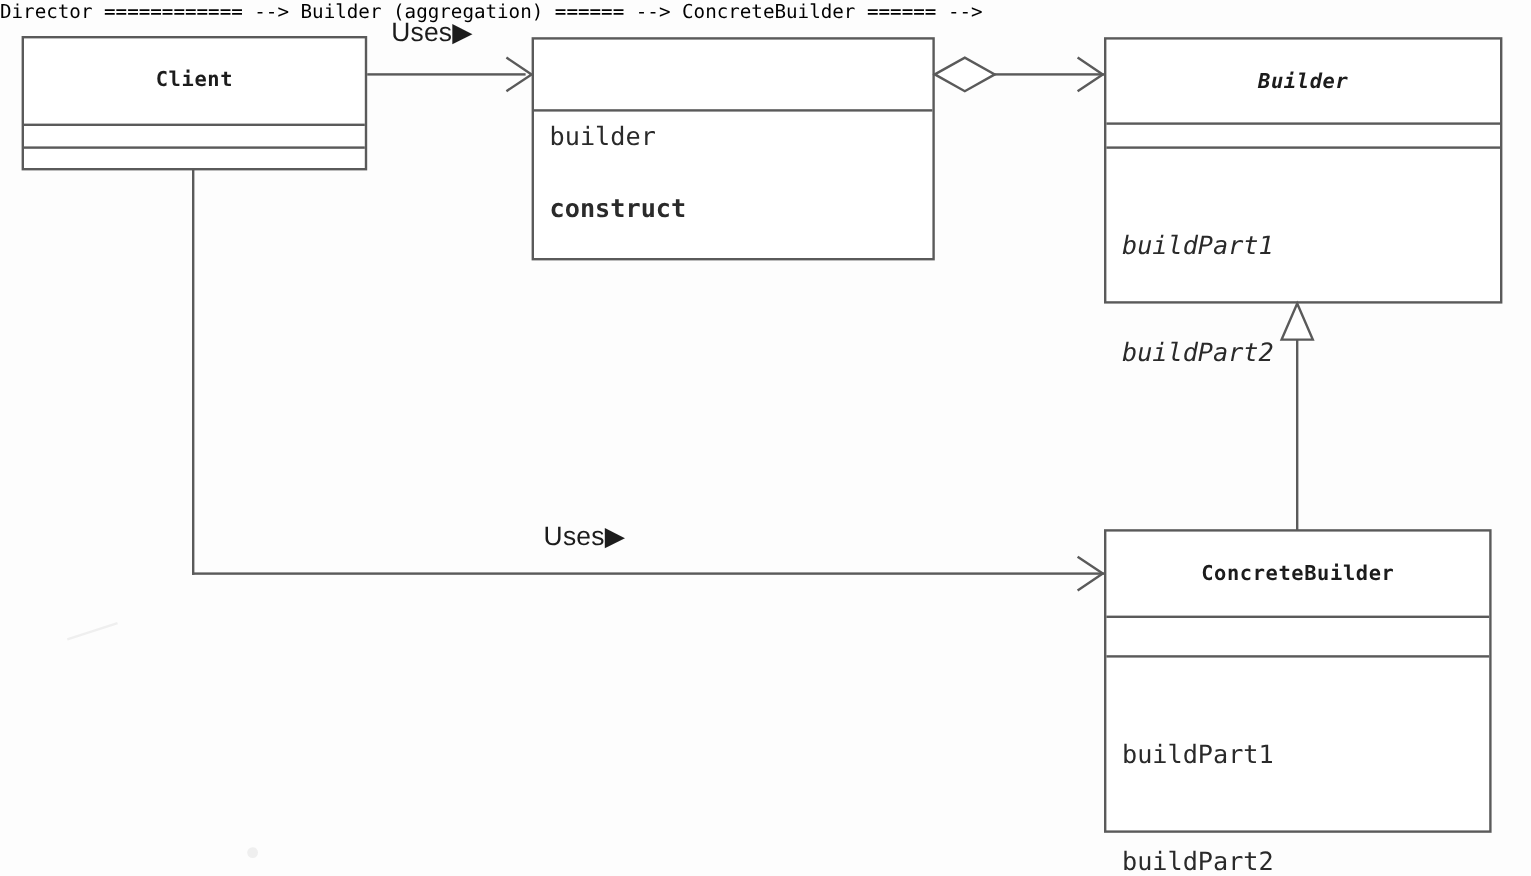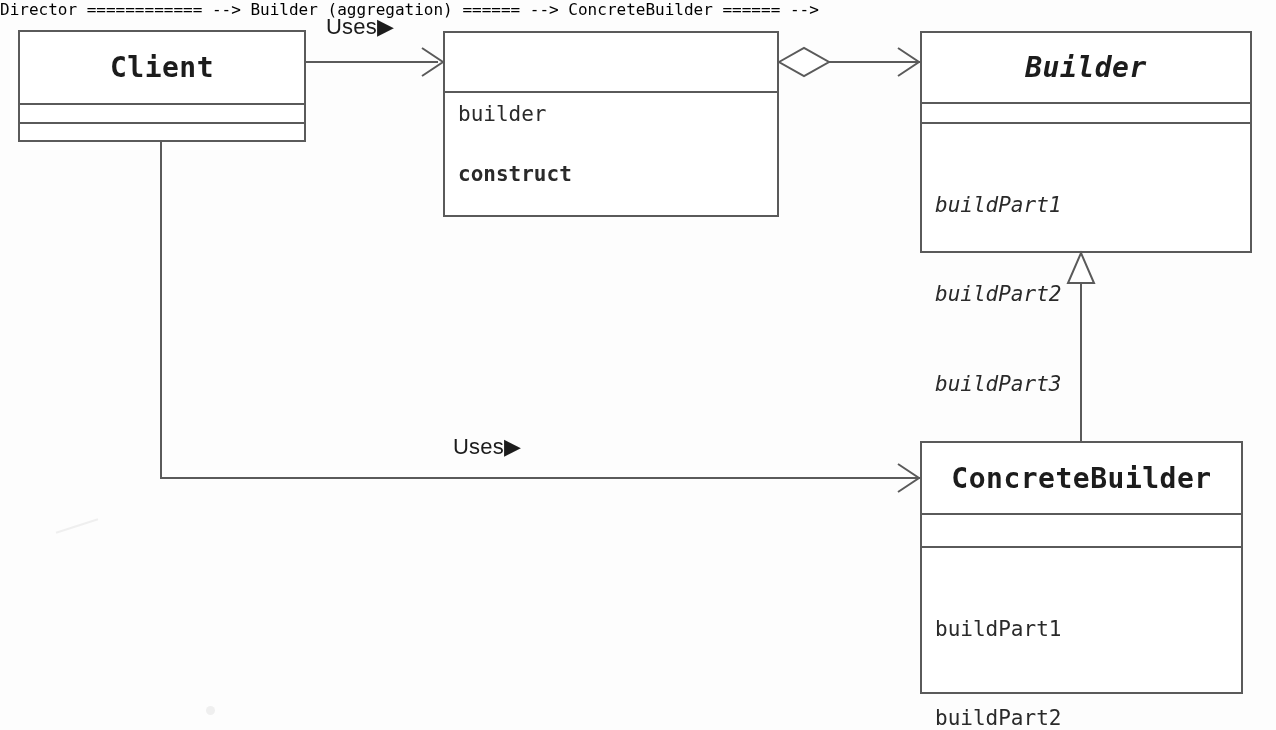--- a/index.html
+++ b/index.html
@@ -30,21 +30,21 @@
     position: relative;
   }
   .compartment + .compartment {
     border-top: 2px solid #5a5a5a;
   }
   .class-title {
     display: flex;
     align-items: center;
     justify-content: center;
     font-weight: bold;
-    font-size: 28px;
+    font-size: 17px;
     letter-spacing: 0.5px;
     color: #1c1c1c;
     font-family: "DejaVu Sans Mono", monospace;
   }
   .class-title.abstract {
     font-style: italic;
   }
   .members {
     padding: 7px 13px 6px 13px;
     font-size: 21px;
@@ -126,21 +126,20 @@
     </div>
   </div>
 
   
   <div class="uml-class" id="box-builder" style="left:920px; top:31px; width:332px; height:222px;">
     <div class="compartment class-title abstract" style="height:69px;">Builder</div>
     <div class="compartment empty-compartment" style="height:20px;"></div>
     <div class="compartment members abstract" style="height:129px;">
       <span class="member-line">buildPart1</span>
       <span class="member-line">buildPart2</span>
-      <span class="member-line">buildPart3</span>
     </div>
   </div>
 
   
   <div class="uml-class" id="box-concrete-builder" style="left:920px; top:441px; width:323px; height:253px;">
     <div class="compartment class-title" style="height:70px;">ConcreteBuilder</div>
     <div class="compartment empty-compartment" style="height:33px;"></div>
     <div class="compartment members" style="height:146px;">
       <span class="member-line">buildPart1</span>
       <span class="member-line">buildPart2</span>

